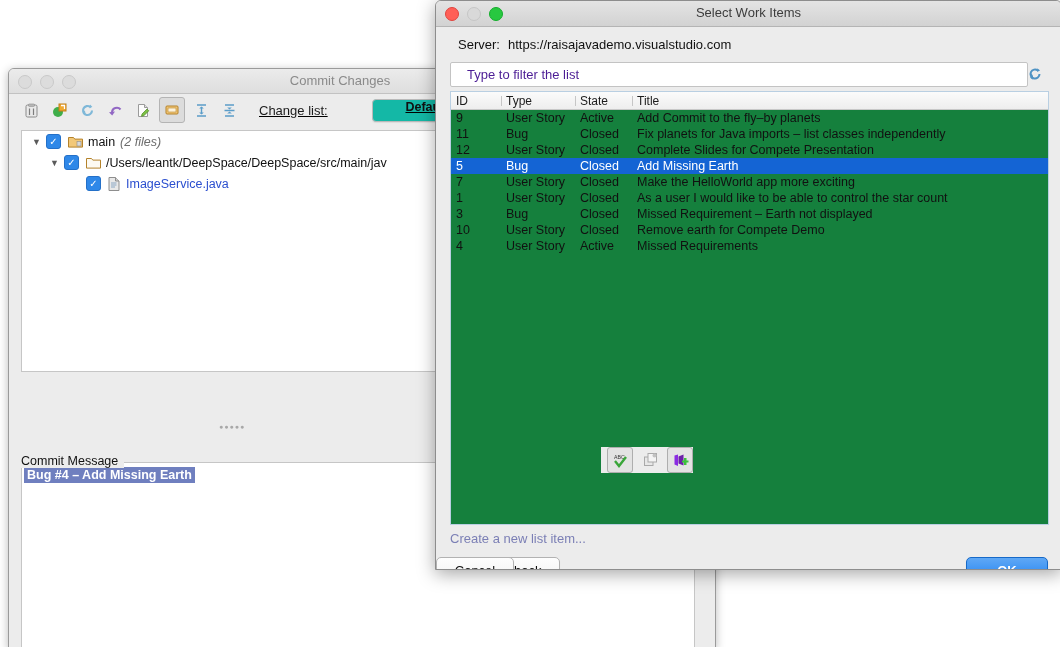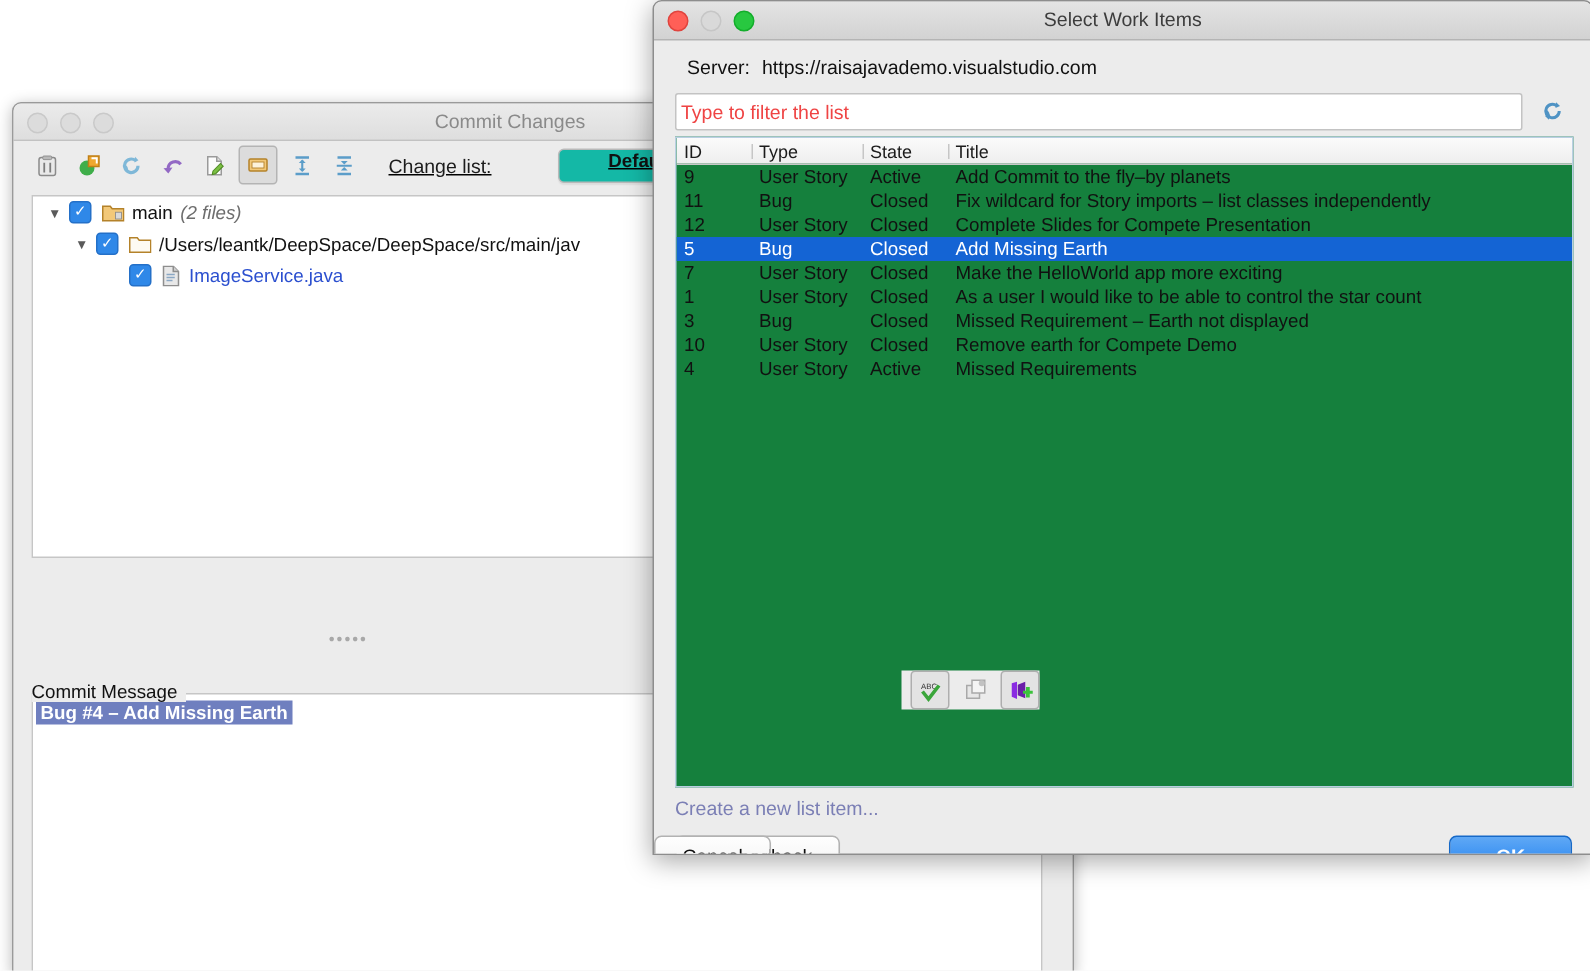--- a/index.html
+++ b/index.html
@@ -142,22 +142,22 @@
   }
   #swi-body { position: relative; height: 543px; }
 
   #server-row { position: absolute; left: 14px; top: 10px; display: flex; align-items: baseline; text-align: center; }
   #server-label { font-size: 13px; color: #111; width: 58px; }
   #server-value { font-size: 13px; color: #111; }
 
   #filter-input {
     position: absolute; left: 14px; top: 35px; width: 560px; height: 23px;
     background: #ffffff; border: 1px solid #c3c3c3; border-radius: 2px;
-    display: flex; align-items: center; padding-left: 3px;
-    font-size: 13px; color: #ef4444;
+    display: flex; align-items: center; padding-left: 16px;
+    font-size: 13px; color: #4c1d95;
   }
   #refresh-icon {
     position: absolute; left: 588px; top: 35px; width: 22px; height: 23px;
     display: flex; align-items: center; justify-content: center;
   }
 
   #wi-table {
     position: absolute; left: 14px; top: 64px; width: 597px; height: 432px;
     background: #15803d; border: 1px solid #b9cfe2;
     overflow: hidden;
@@ -406,21 +406,21 @@
             <div class="wi-row">
               <div class="c col-id">9</div>
               <div class="c col-type">User Story</div>
               <div class="c col-state">Active</div>
               <div class="c col-title">Add Commit to the fly–by planets</div>
             </div>
             <div class="wi-row">
               <div class="c col-id">11</div>
               <div class="c col-type">Bug</div>
               <div class="c col-state">Closed</div>
-              <div class="c col-title">Fix wildcard for Story imports – list classes independently</div>
+              <div class="c col-title">Fix planets for Java imports – list classes independently</div>
             </div>
             <div class="wi-row">
               <div class="c col-id">12</div>
               <div class="c col-type">User Story</div>
               <div class="c col-state">Closed</div>
               <div class="c col-title">Complete Slides for Compete Presentation</div>
             </div>
             <div class="wi-row selected">
               <div class="c col-id">5</div>
               <div class="c col-type">Bug</div>

